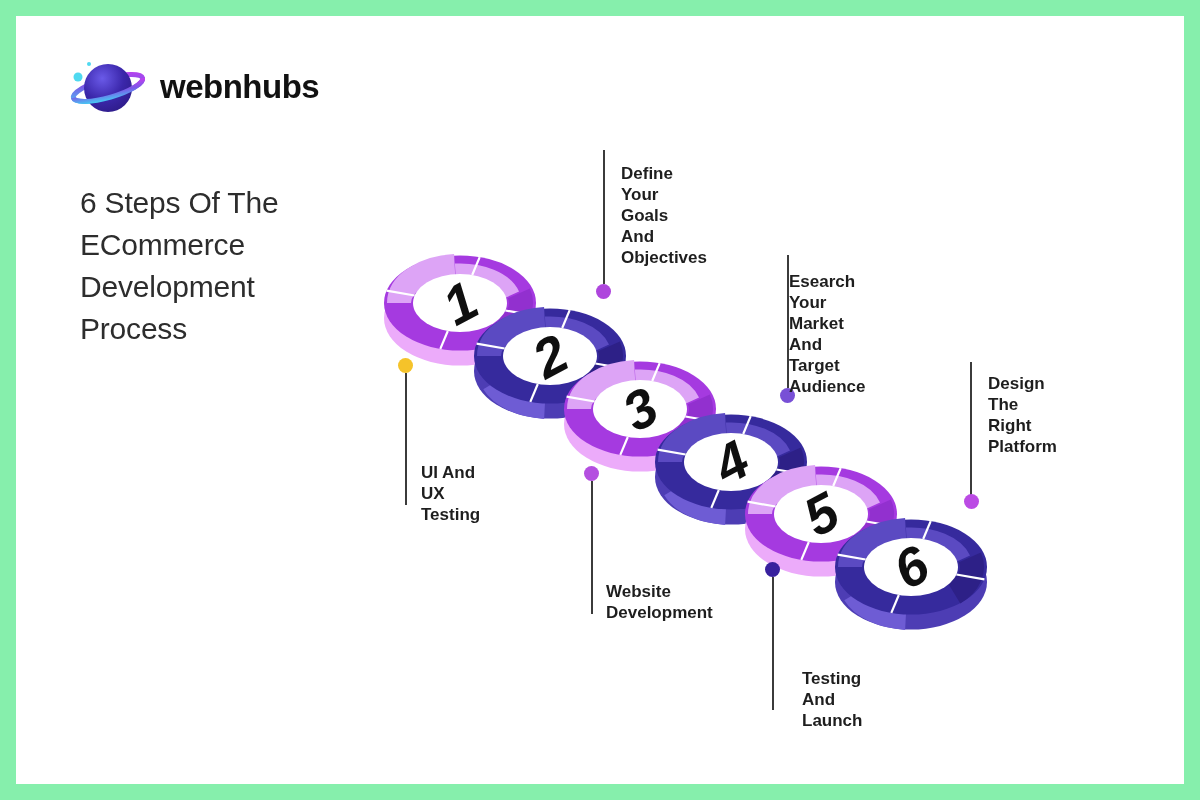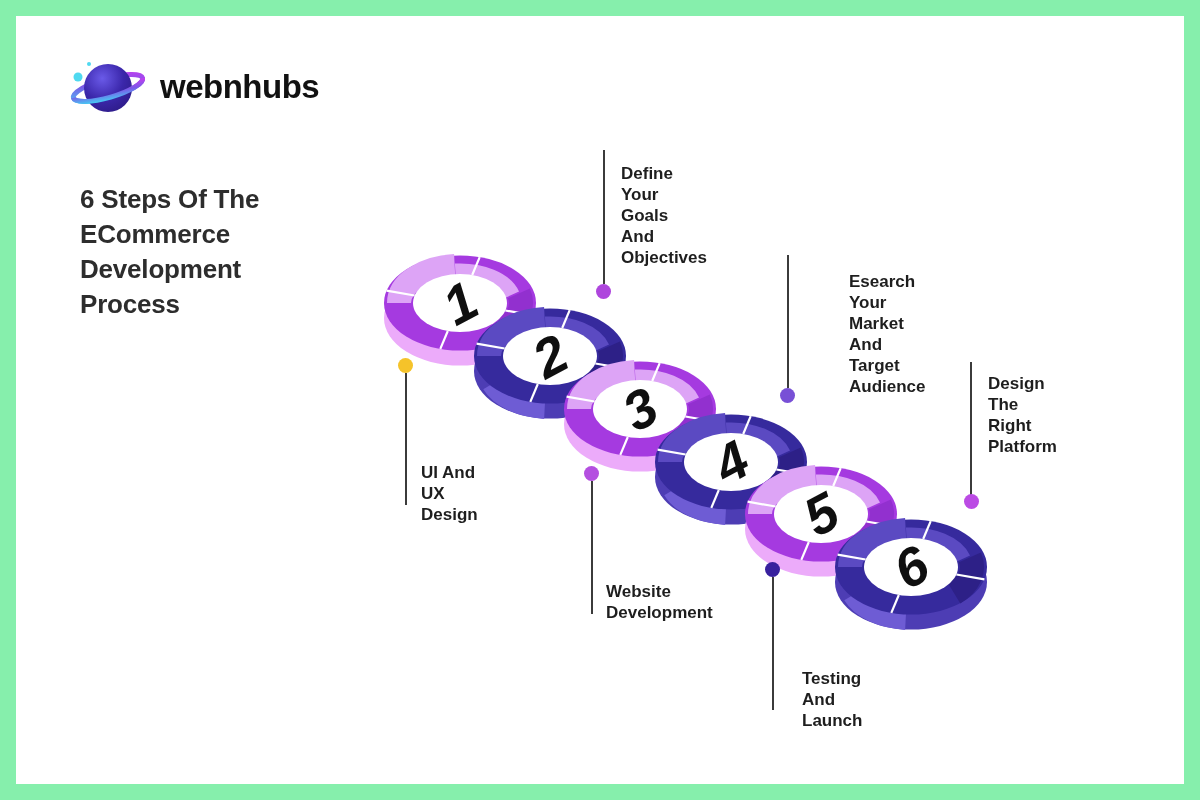--- a/index.html
+++ b/index.html
@@ -25,21 +25,21 @@
     position: absolute; left: 66px; top: 54px;
     display: flex; align-items: center; gap: 10px;
   }
   .brand {
     font-size: 33px; font-weight: 800; color: #111;
     letter-spacing: -0.5px;
   }
 
   .title {
     position: absolute; left: 80px; top: 182px;
-    font-size: 26px; line-height: 35px; font-weight: 700;
+    font-size: 30px; line-height: 42px; font-weight: 400;
     color: #2d2d2d; white-space: pre-line; letter-spacing: -0.2px;
   }
 
   .rings-svg { position: absolute; left: 0; top: 0; }
 
   .callout { position: absolute; }
   .connector-line {
     position: absolute; width: 2px; background: #3b3b3b;
   }
   .connector-dot {
@@ -157,37 +157,37 @@
       <div class="callout">
         <div class="connector-line" style="left:603px; top:150px; height:134px;"></div>
         <div class="connector-dot" style="left: 596px; top: 284px; background: rgb(174, 70, 221);"></div>
         <div class="callout-label" style="left:621px; top:163px;">Define Your Goals
 And Objectives</div>
       </div>
 
       <div class="callout">
         <div class="connector-line" style="left:787px; top:255px; height:133px;"></div>
         <div class="connector-dot" style="left: 780px; top: 388px; background: rgb(120, 80, 214);"></div>
-        <div class="callout-label" style="left:849px; top:271px;">Esearch Your
+        <div class="callout-label" style="left:789px; top:271px;">Esearch Your
 Market And
 Target Audience</div>
       </div>
 
       <div class="callout">
         <div class="connector-line" style="left:970px; top:362px; height:133px;"></div>
         <div class="connector-dot" style="left: 964px; top: 494px; background: rgb(187, 75, 228);"></div>
         <div class="callout-label" style="left:988px; top:373px;">Design The
 Right Platform</div>
       </div>
 
       <div class="callout">
         <div class="connector-dot" style="left: 398px; top: 358px; background: rgb(245, 195, 42);"></div>
         <div class="connector-line" style="left:405px; top:373px; height:132px;"></div>
         <div class="callout-label" style="left:421px; top:462px;">UI And UX
-Design</div>
+Testing</div>
       </div>
 
       <div class="callout">
         <div class="connector-dot" style="left: 584px; top: 466px; background: rgb(180, 79, 224);"></div>
         <div class="connector-line" style="left:591px; top:481px; height:133px;"></div>
         <div class="callout-label" style="left:606px; top:581px;">Website
 Development</div>
       </div>
 
       <div class="callout">

